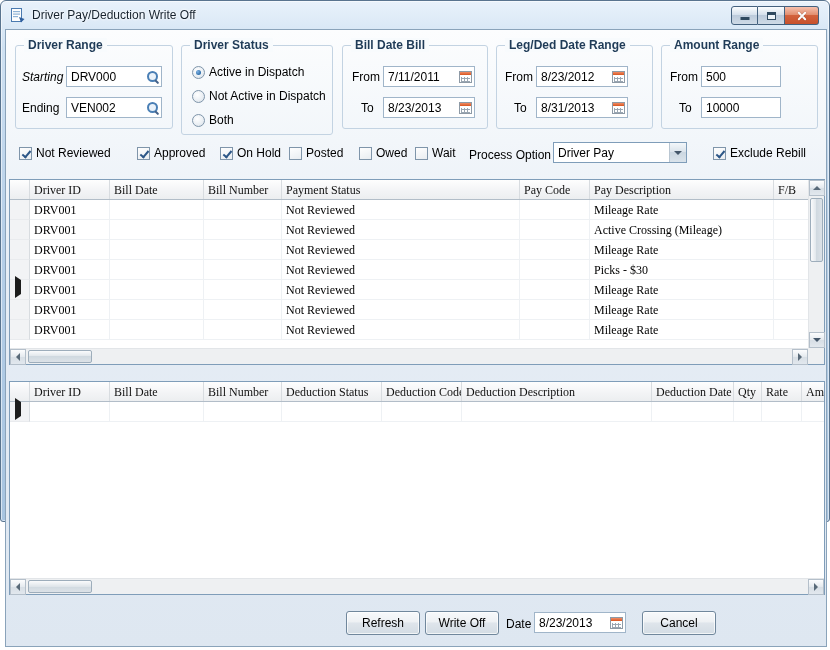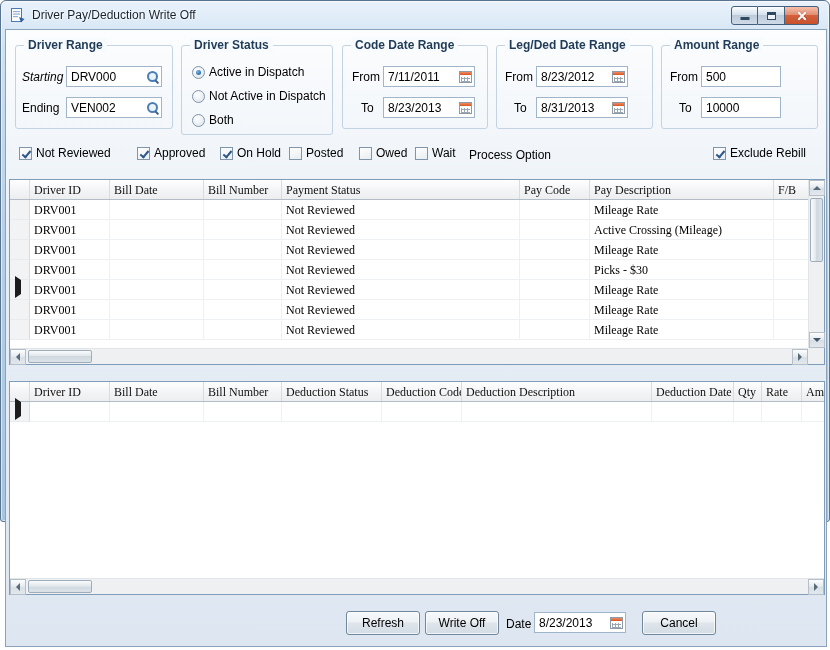--- a/index.html
+++ b/index.html
@@ -148,21 +148,21 @@
         <span class="radio"></span>
         <span>Not Active in Dispatch</span>
       </div>
       <div class="radio-item" style="left:10px;top:67px;">
         <span class="radio"></span>
         <span>Both</span>
       </div>
     </div>
 
     <div class="group" style="left:336px;top:15px;width:146px;height:84px;">
-      <span class="group-title">Code Date Range</span>
+      <span class="group-title">Bill Date Bill</span>
       <span class="lbl" style="left:9px;top:24px;">From</span>
       <div class="field" style="left:40px;top:20px;width:92px;justify-content:center;">
         <input value="7/11/2011" style="">
         <span class="icon-btn">
             <span class="cal"></span>
           </span>
       </div>
       <span class="lbl" style="left:18px;top:55px;">To</span>
       <div class="field" style="left:40px;top:51px;width:92px;">
         <input value="8/23/2013" style="">
@@ -221,20 +221,26 @@
     <div class="cb-item" style="left:353px;top:116px;">
       <span class="cb"></span>
       <span>Owed</span>
     </div>
     <div class="cb-item" style="left:409px;top:116px;">
       <span class="cb"></span>
       <span>Wait</span>
     </div>
 
     <span class="lbl" style="left:463px;top:118px;">Process Option</span>
+    <div class="combo" style="left:547px;top:112px;width:134px;">
+      <span class="combo-value">Driver Pay</span>
+      <span class="combo-btn">
+          <span class="t-down"></span>
+        </span>
+    </div>
 
     <div class="cb-item" style="left:707px;top:116px;">
       <span class="cb checked"></span>
       <span>Exclude Rebill</span>
     </div>
 
     <div class="grid" style="left:3px;top:149px;width:816px;height:186px;">
       <div class="g-viewport" style="width:798px;height:168px;">
         <div class="g-header">
           <div class="g-hsel"></div>

